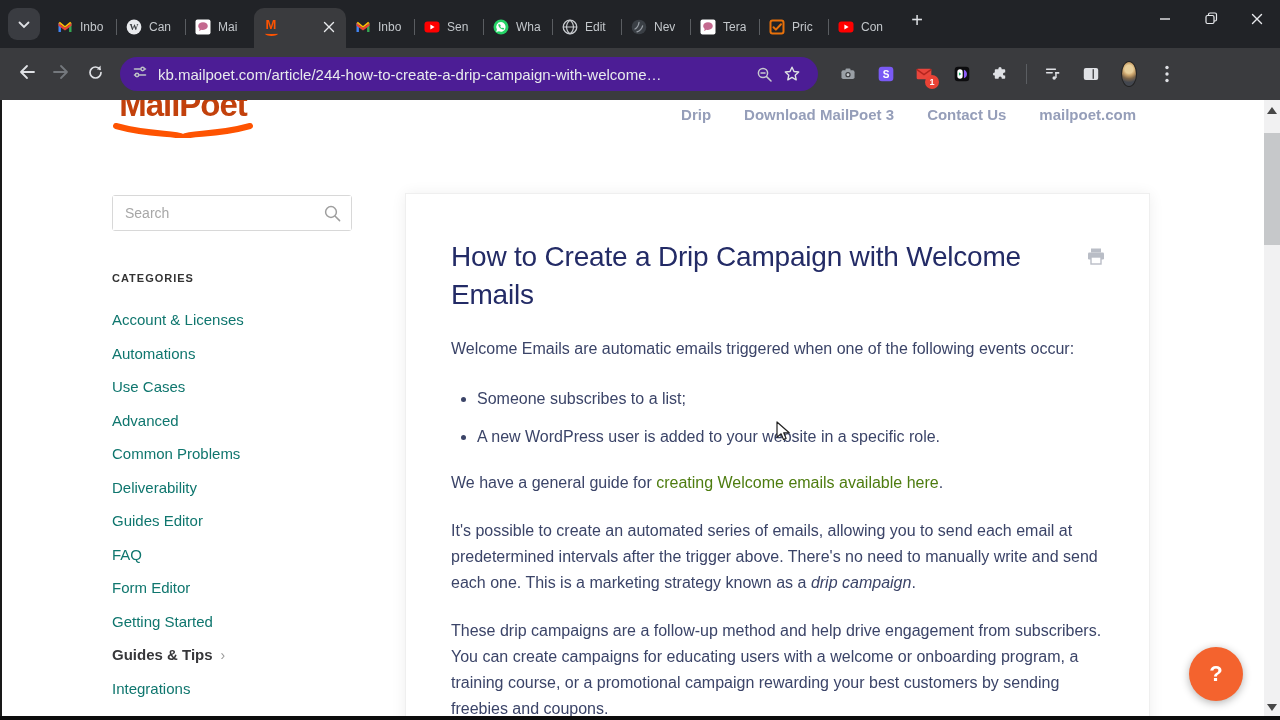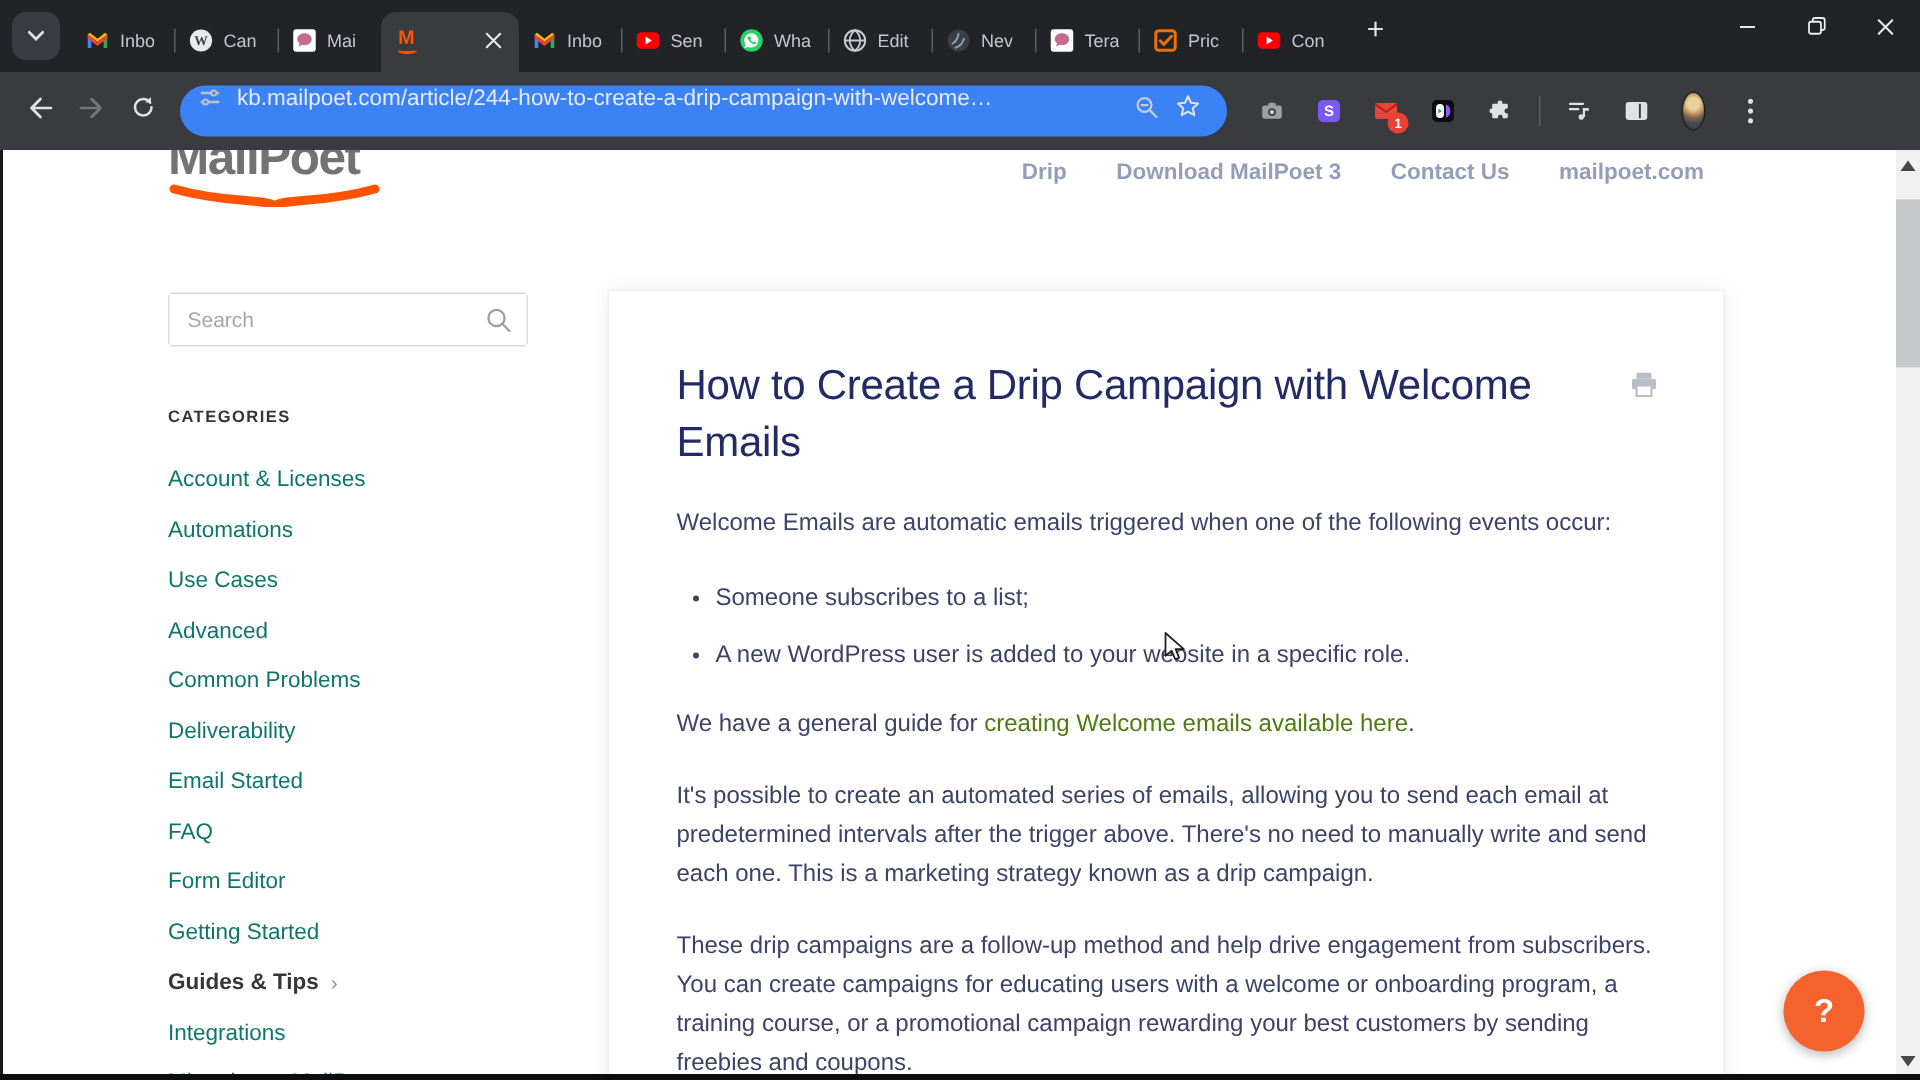--- a/index.html
+++ b/index.html
@@ -21,36 +21,36 @@
   .winbtn { width:46px; height:40px; display:flex; align-items:center; justify-content:center; color:#e8eaed; cursor:pointer; }
   .favicon { width:16px; height:16px; flex:none; display:inline-flex; align-items:center; justify-content:center; }
   .favicon svg { display:block; }
   .mp-fav { font-weight:bold; color:#fe5301; font-size:13px; line-height:10px; text-align:center; }
   .mp-fav i { display:block; width:13px; height:5px; border:2px solid #fe5301; border-top:none; border-left:none; border-right:none; border-radius:0 0 50% 50%; margin-top:1px; }
 
   
   .toolbar { position:absolute; top:48px; left:0; width:1280px; height:52px; background:#3a3b3e; display:flex; align-items:center; }
   .navbtn { width:34px; height:34px; display:flex; align-items:center; justify-content:center; flex:none; cursor:pointer; }
   .toolbar .navbtn:first-child { margin-left:10px; }
-  .omnibox { width:698px; height:34px; margin-left:8px; background:#3b82f6; border-radius:17px; display:flex; padding:0 12px; flex:none; }
+  .omnibox { width:698px; height:34px; margin-left:8px; background:#4c1d95; border-radius:17px; display:flex; align-items:center; padding:0 12px; flex:none; }
   .omni-url { color:#e8eaed; font-size:15px; margin-left:10px; flex:1; white-space:nowrap; overflow:hidden; }
   .omni-ic { width:28px; height:28px; display:flex; align-items:center; justify-content:center; flex:none; cursor:pointer; }
   .extrow { display:flex; align-items:center; margin-left:14px; gap:6px; }
   .extbtn { width:32px; height:32px; display:flex; align-items:center; justify-content:center; position:relative; cursor:pointer; }
   .extbadge { position:absolute; right:1px; bottom:1px; min-width:14px; height:14px; border-radius:7px; background:#e94235; color:#fff; font-size:9px; font-weight:bold; display:flex; align-items:center; justify-content:center; padding:0 3px; }
   .tooldiv { width:1px; height:20px; background:#5b5e62; margin:0 4px; }
   .avatar { width:26px; height:26px; border-radius:50%; background:radial-gradient(circle at 50% 30%, #e8cf9b 0 22%, #caa36b 34%, #7d6548 52%, #43474f 72%); border:1px solid #222; }
 
   
   .page { position:absolute; top:100px; left:0; width:1280px; height:620px; background:#fff; overflow:hidden; }
   .win-left-edge { position:absolute; left:0; top:0; width:2px; height:620px; background:#191919; z-index:40; }
   .bottom-strip { position:absolute; left:0; bottom:0; width:1280px; height:4px; background:#0d0d0d; z-index:60; }
 
   .logo { position:absolute; left:112px; top:-14px; }
-  .logo .logotext { font-size:33px; font-weight:bold; color:#737373; letter-spacing:-1px; }
+  .logo .logotext { font-size:33px; font-weight:bold; color:#c2410c; letter-spacing:-1px;text-align:center; }
   .logo svg { display:block; margin-top:-2px; }
 
   .sitenav { position:absolute; right:144px; top:6px; display:flex; gap:33px; }
   .sitenav a { color:#959eb9; font-size:15px; font-weight:bold; text-decoration:none; cursor:pointer; }
 
   .sidebar { position:absolute; left:112px; top:95px; width:240px; }
   .searchbox { position:relative; width:240px; height:36px; border:1px solid #d8d8d8; border-radius:3px; background:#fff; }
   .searchbox input { width:100%; height:100%; border:none; outline:none; padding:0 34px 0 12px; font-size:14px; color:#0369a1; font-family:"Liberation Sans",sans-serif; }
   .searchbox input::placeholder { color:#a7a7a7; }
   .searchbox .mag { position:absolute; right:9px; top:8px; }
@@ -61,21 +61,21 @@
   .catlist li.active .chev { color:#999; font-weight:normal; margin-left:8px; font-size:14px; }
 
   .card { position:absolute; left:405px; top:93px; width:745px; height:640px; background:#fff; border:1px solid #efefef; box-shadow:0 1px 14px rgba(0,0,0,0.07); padding:44px 44px 0 45px; }
   .titlerow { display:flex; align-items:flex-start; }
   .card h1 { flex:1; font-size:28px; font-weight:500; color:#232b66; line-height:1.35; letter-spacing:-0.2px; }
   .printicon { flex:none; margin:10px 0 0 14px; cursor:pointer; }
   .card p { margin-top:22px; font-size:16px; color:#3b4468; line-height:1.62; }
   .card ul.bullets { margin:26px 0 4px 26px; }
   .card ul.bullets li { font-size:16px; color:#3b4468; margin-bottom:16px; line-height:1.4; }
   .card .link { color:#4d7c0f; cursor:pointer; }
-  .card .italic { }
+  .card .italic { font-style:italic; }
 
   .helpbtn { position:absolute; left:1189px; top:547px; width:54px; height:54px; border-radius:50%; background:#f4632e; color:#fff; font-size:22px; font-weight:bold; display:flex; align-items:center; justify-content:center; box-shadow:0 2px 8px rgba(0,0,0,0.3); cursor:pointer; z-index:45; }
 
   .scrollbar { position:absolute; right:0; top:0; width:16px; height:620px; background:#f1f1f2; z-index:50; }
   .sb-up { position:absolute; top:7px; left:3px; width:0; height:0; border-left:5px solid transparent; border-right:5px solid transparent; border-bottom:7px solid #474747; cursor:pointer; }
   .sb-down { position:absolute; bottom:9px; left:3px; width:0; height:0; border-left:5px solid transparent; border-right:5px solid transparent; border-top:7px solid #474747; cursor:pointer; }
   .sb-thumb { position:absolute; top:33px; left:0; width:16px; height:112px; background:#c6c8ca; cursor:pointer; }
 
   .cursor { position:absolute; left:776px; top:321px; z-index:70; }
 </style>
@@ -390,21 +390,21 @@
           <li>
             <span>Advanced</span>
           </li>
           <li>
             <span>Common Problems</span>
           </li>
           <li>
             <span>Deliverability</span>
           </li>
           <li>
-            <span>Email Started</span>
+            <span>Guides Editor</span>
           </li>
           <li>
             <span>FAQ</span>
           </li>
           <li>
             <span>Form Editor</span>
           </li>
           <li>
             <span>Getting Started</span>
           </li>

